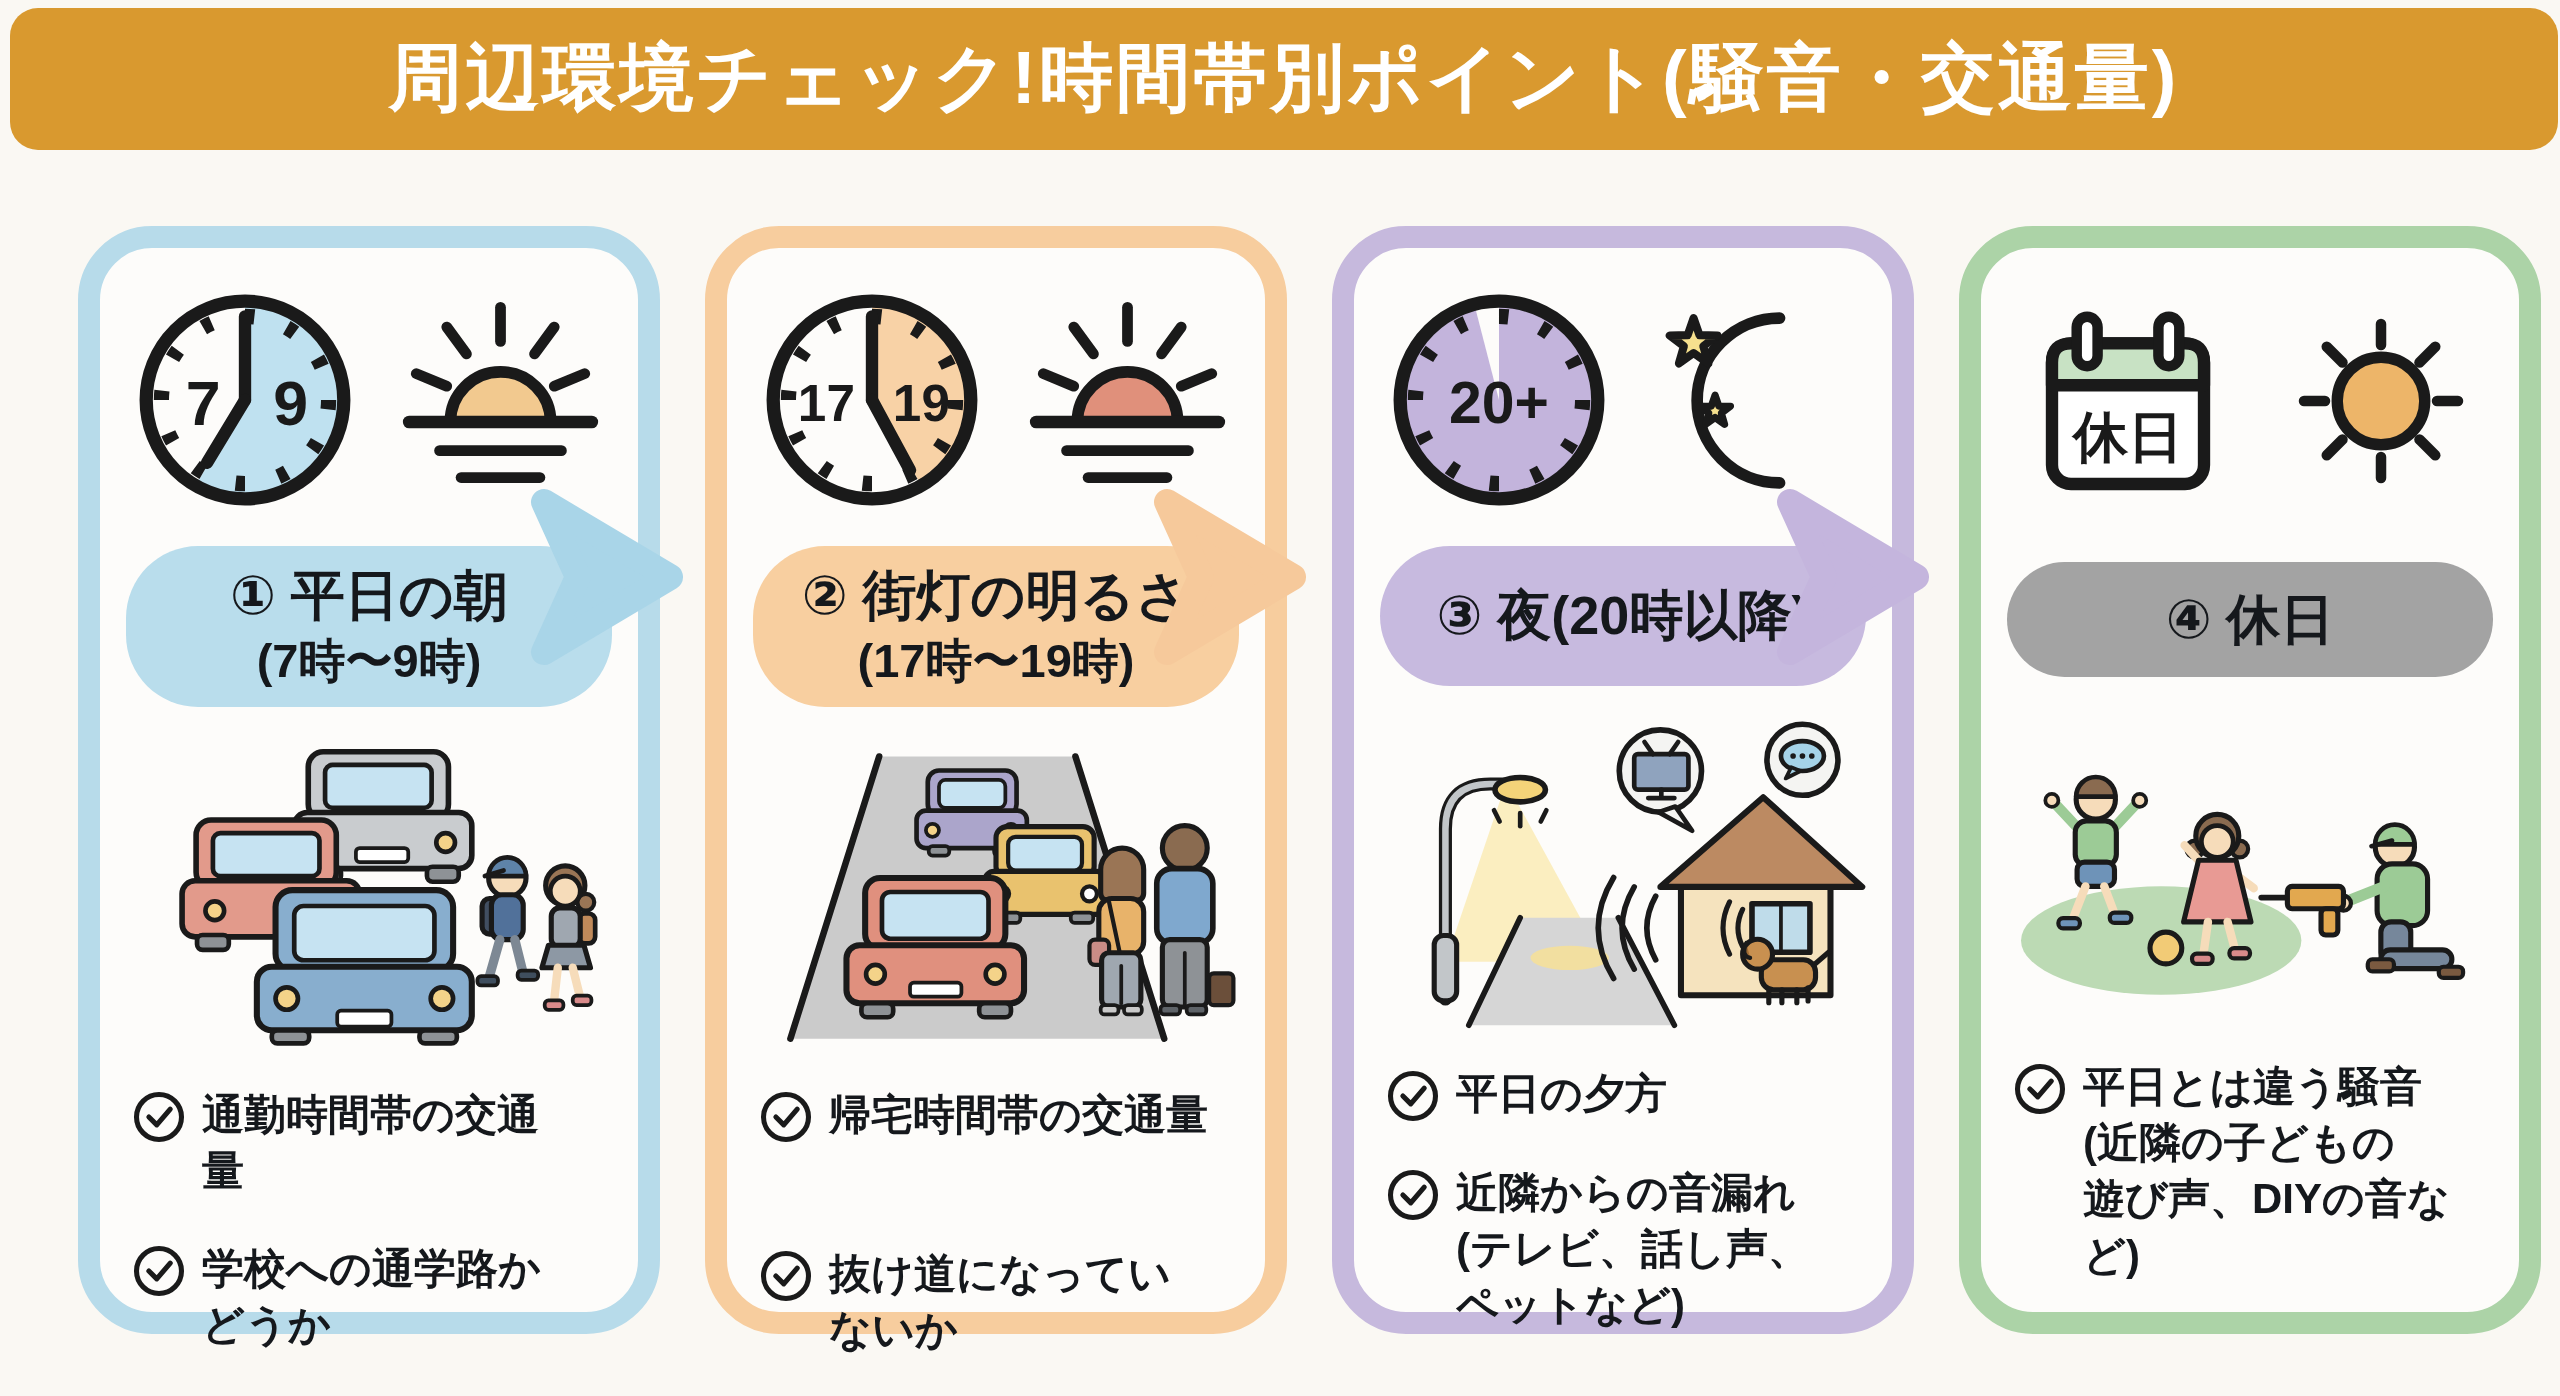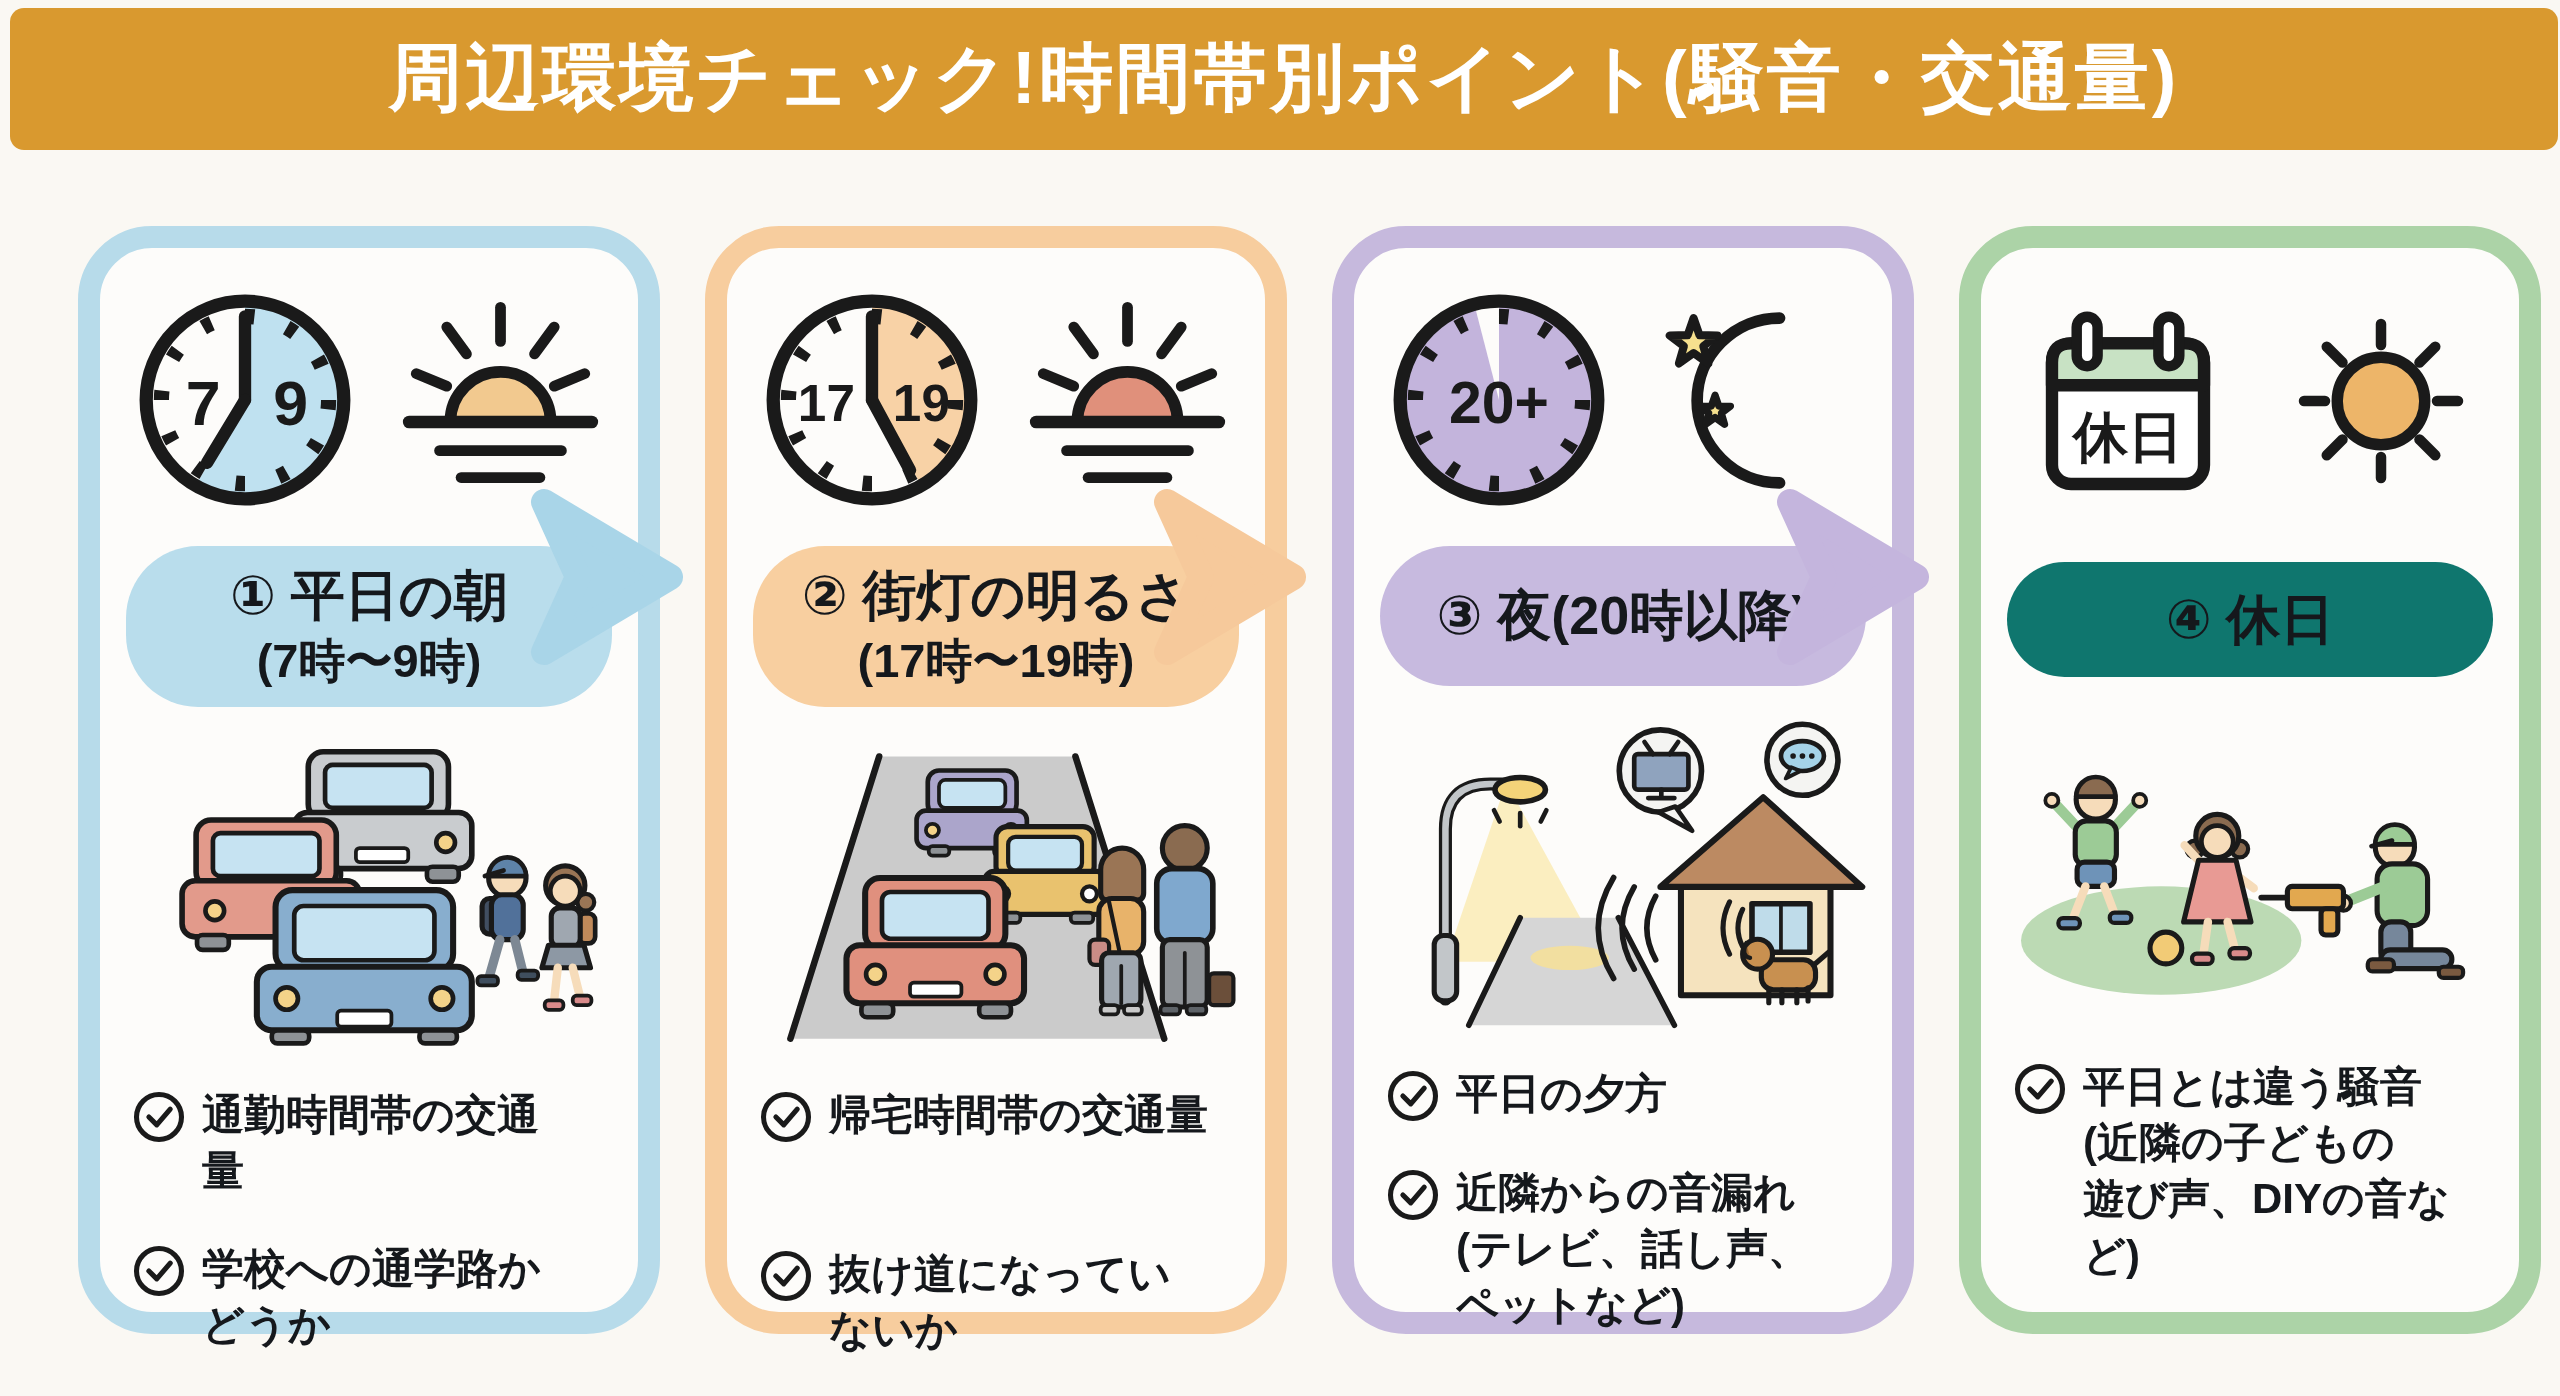--- a/index.html
+++ b/index.html
@@ -5,21 +5,21 @@
   html,body{margin:0;padding:0;}
   body{
     width:2560px;height:1396px;position:relative;overflow:hidden;
     background:#FAF8F3;
     font-family:"Liberation Sans","DejaVu Sans",sans-serif;
     color:#15181C;
   }
   
   .header{
     position:absolute;left:10px;right:2px;top:8px;height:142px;
-    background:#D9992F;border-radius:14px;
+    background:#D9992F;border-radius:28px;
     display:flex;align-items:center;justify-content:center;
   }
   .header .title{
     font-size:74px;font-weight:bold;color:#FFFFFF;letter-spacing:3px;
   }
   
   .cards{
     position:absolute;left:78px;top:226px;width:2447px;height:1108px;
     display:flex;gap:45px;
   }
@@ -37,21 +37,21 @@
     height:245px;margin-top:8px;width:100%;
   }
   .icon-row svg{display:block}
   .pill{
     width:100%;border-radius:72px;margin-top:32px;
     padding:16px 10px;box-sizing:border-box;text-align:center;
   }
   .card.c1 .pill{background:#B9DDEC}
   .card.c2 .pill{background:#F8CFA0}
   .card.c3 .pill{background:#C7BADF;padding:36px 10px}
-  .card.c4 .pill{background:#0f766e;padding:24px 10px}
+  .card.c4 .pill{background:#a3a3a3;padding:24px 10px}
   .pill .l1{font-size:54px;font-weight:bold;line-height:1.25}
   .pill .l2{font-size:47px;font-weight:bold;line-height:1.3}
   .illustration{
     margin-top:24px;height:325px;width:100%;
     display:flex;align-items:center;justify-content:center;
   }
   .checks{
     margin-top:34px;width:100%;display:flex;flex-direction:column;gap:42px;
     padding:0 6px;box-sizing:border-box;
   }

